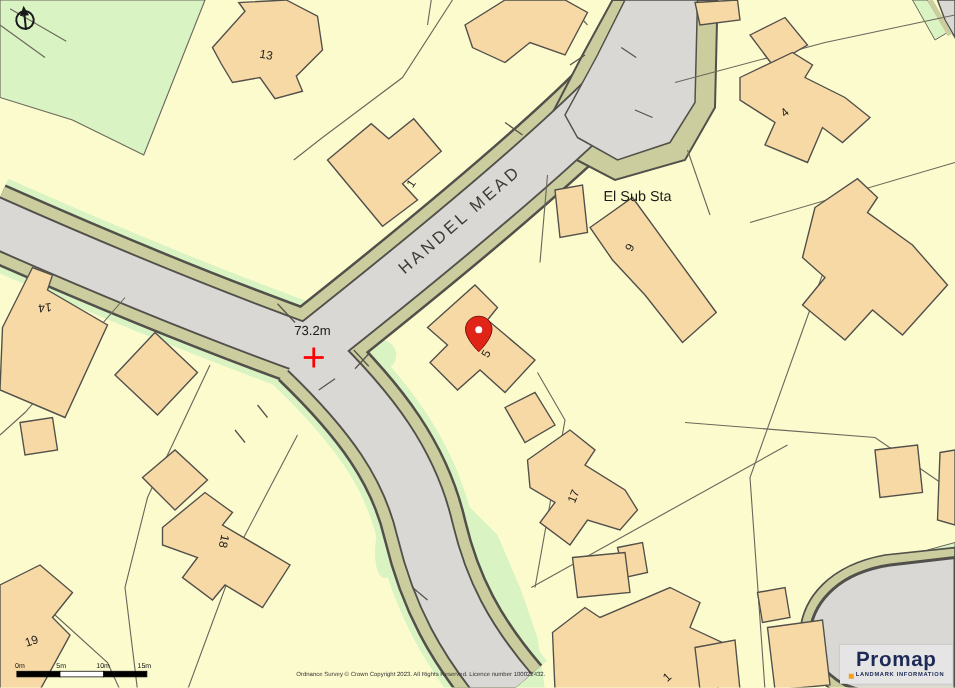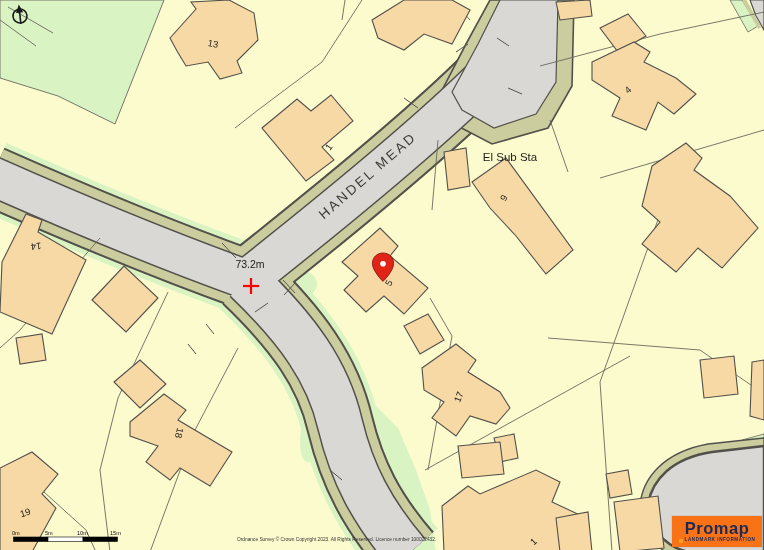--- a/index.html
+++ b/index.html
@@ -10,21 +10,21 @@
   #map-root{position:absolute;left:0;top:0;width:764px;height:550px;}
   svg text{font-family:"Liberation Sans",sans-serif;}
   .bnum{font-size:9.5px;fill:#1c1c18;}
   .street{font-size:13.5px;letter-spacing:2.5px;fill:#3b3b33;}
   .annot{font-size:11.5px;fill:#1c1c18;}
   .spot{font-size:10.5px;fill:#1c1c18;}
   .scale-label{font-size:5.6px;fill:#111;}
   .copyright{font-size:4.8px;fill:#333;}
   #promap-logo{
     position:absolute;left:672px;top:516px;width:90px;height:31px;
-    background:#f97316;display:flex;flex-direction:column;align-items:center;
+    background:#e5e5e5;display:flex;flex-direction:column;align-items:center;
     justify-content:center;line-height:1;box-shadow:0 0 0 1px rgba(0,0,0,0.05);
   }
   #promap-logo .name{font-weight:bold;font-size:16.5px;color:#1e2a56;letter-spacing:0.5px;}
   #promap-logo .tagrow{display:flex;align-items:center;gap:2px;margin-top:1.5px;}
   #promap-logo .sq{width:4px;height:4px;background:#f6a01d;display:inline-block;}
   #promap-logo .tagline{font-size:4.6px;font-weight:bold;letter-spacing:0.55px;color:#1e2a56;}
 </style>
 </head>
 <body>
 

